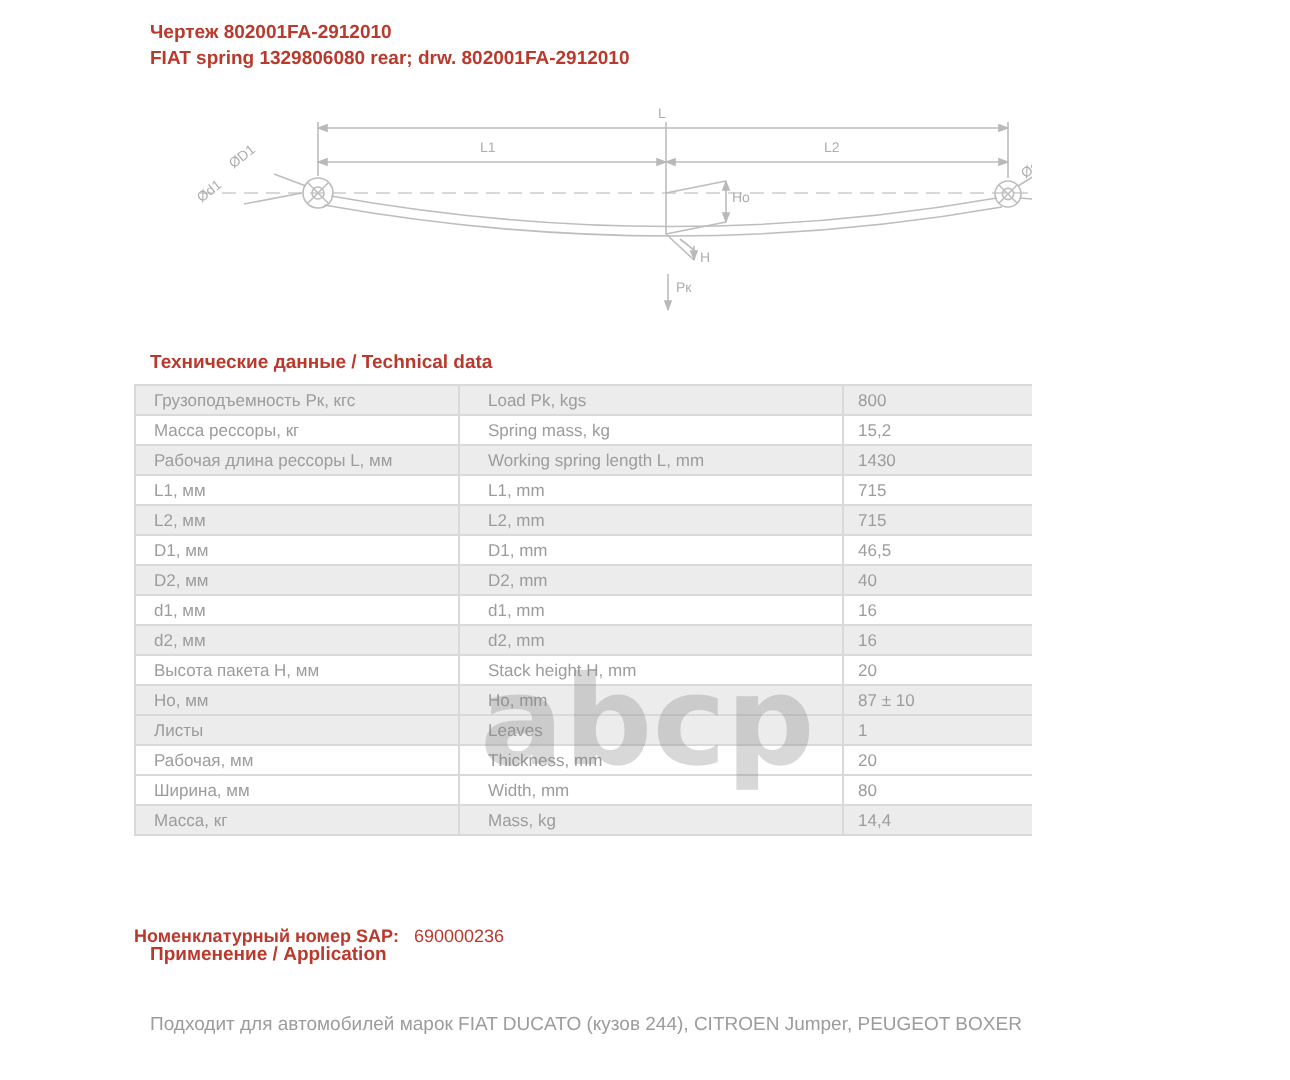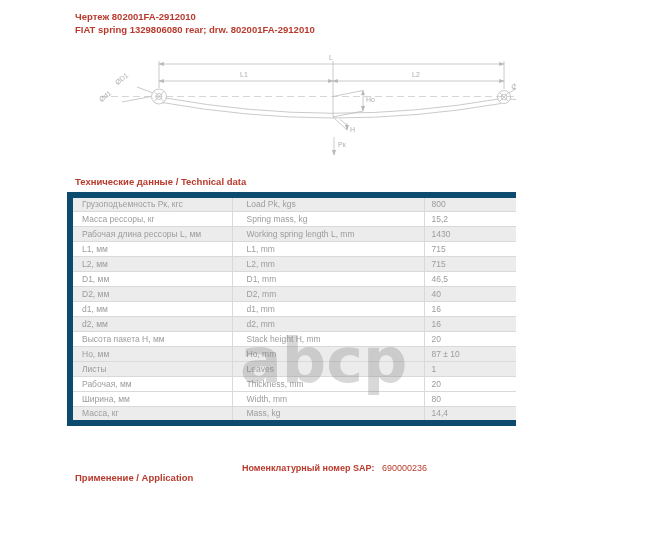--- a/index.html
+++ b/index.html
@@ -12,30 +12,30 @@
   .doc-header div { color:#b93a2d; font-weight:bold; font-size:9.5px; }
 
   .drawing-svg { position:absolute; left:0; top:38px; }
   .dlab { position:absolute; font-size:7px; color:#aeaeae; white-space:nowrap; }
   .rot { transform:rotate(-38deg); transform-origin:left bottom; }
 
   .tech-heading { position:absolute; left:75px; top:176px; }
 
   .tech-table-wrap { position:absolute; left:67px; top:192px; }
   table.tech { border-collapse:collapse; width:535px; table-layout:fixed;
-               border:6px solid #0c4a6e; }
+               border:1px solid #0c4a6e; }
   table.tech td { height:15px; box-sizing:border-box; font-size:8.5px; line-height:13px;
                   color:#9c9c9c; border:1px solid #d9d9d9; padding:0; vertical-align:middle;
                   overflow:hidden; white-space:nowrap; }
   table.tech td:nth-child(1) { padding-left:9px; }
   table.tech td:nth-child(2) { padding-left:14px;margin-top:48px; }
   table.tech td:nth-child(3) { padding-left:7px; }
   tr.stripe td { background:#ececec; }
 
-  .sap-line { position:absolute; left:67px; top:463px; width:535px; text-align:center;
+  .sap-line { position:absolute; left:67px; top:463px; width:535px; text-align:left;
               font-size:9px; color:#b93a2d; }
   .sap-line .lbl { font-weight:bold; }
 
   .app-heading { position:absolute; left:75px; top:472px; }
   .app-text { position:absolute; left:75px; top:507px; font-size:9.5px; color:#9c9c9c; }
 
   .wm-abcp { position:absolute; left:240px; top:330px; font-size:62px; font-weight:bold;
              line-height:1; color:rgba(125,125,125,0.30);
              font-family:"DejaVu Sans", sans-serif; letter-spacing:0px; }
   .wm-avito { position:absolute; }
@@ -211,20 +211,21 @@
 
   <div class="wm-abcp">abcp</div>
 
   <div class="sap-line">
     <span class="lbl">Номенклатурный номер SAP:</span>
     <span>&nbsp;</span>
     <span>690000236</span>
   </div>
 
   <div class="app-heading red-heading">Применение / Application</div>
+  <div class="app-text">Подходит для автомобилей марок FIAT DUCATO (кузов 244), CITROEN Jumper, PEUGEOT BOXER</div>
 
   <svg class="wm-avito" style="left:534px; top:492px;" width="115" height="46">
     <g fill="#e9e9e9">
       <circle cx="13" cy="14" r="4.5"></circle>
       <circle cx="12" cy="27" r="8"></circle>
       <circle cx="26" cy="11" r="6"></circle>
       <circle cx="29" cy="23" r="5"></circle>
       <text x="40" y="34" font-size="27" font-weight="bold" fill="#e7e7e7" font-family="DejaVu Sans, sans-serif">Avito</text>
     </g>
   </svg>

